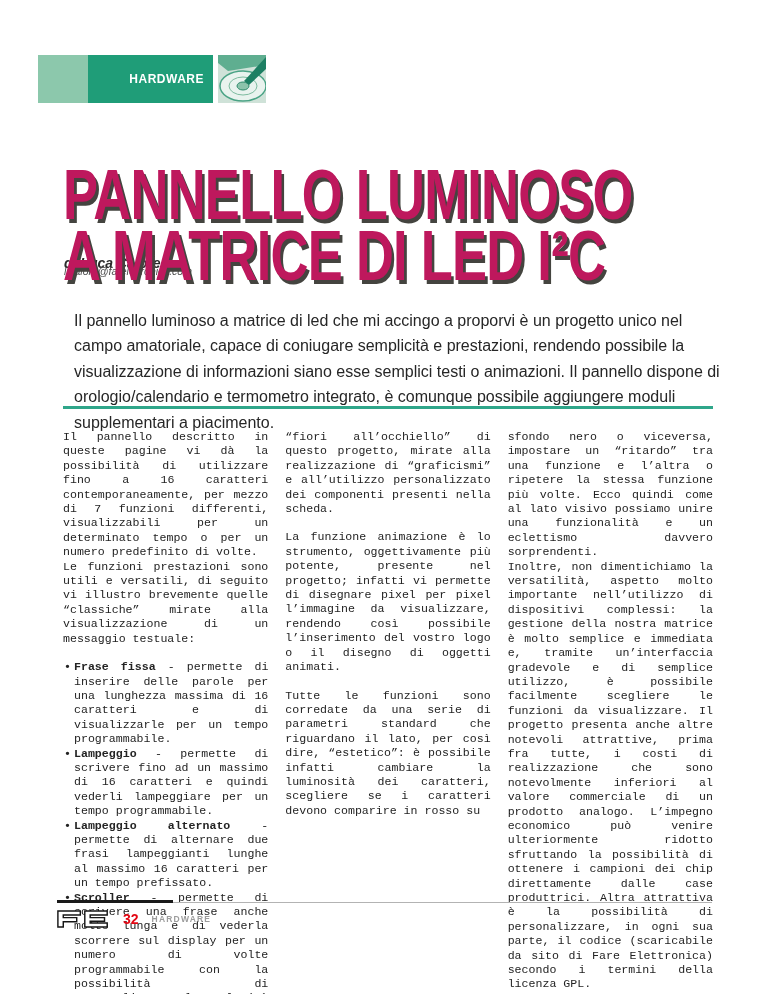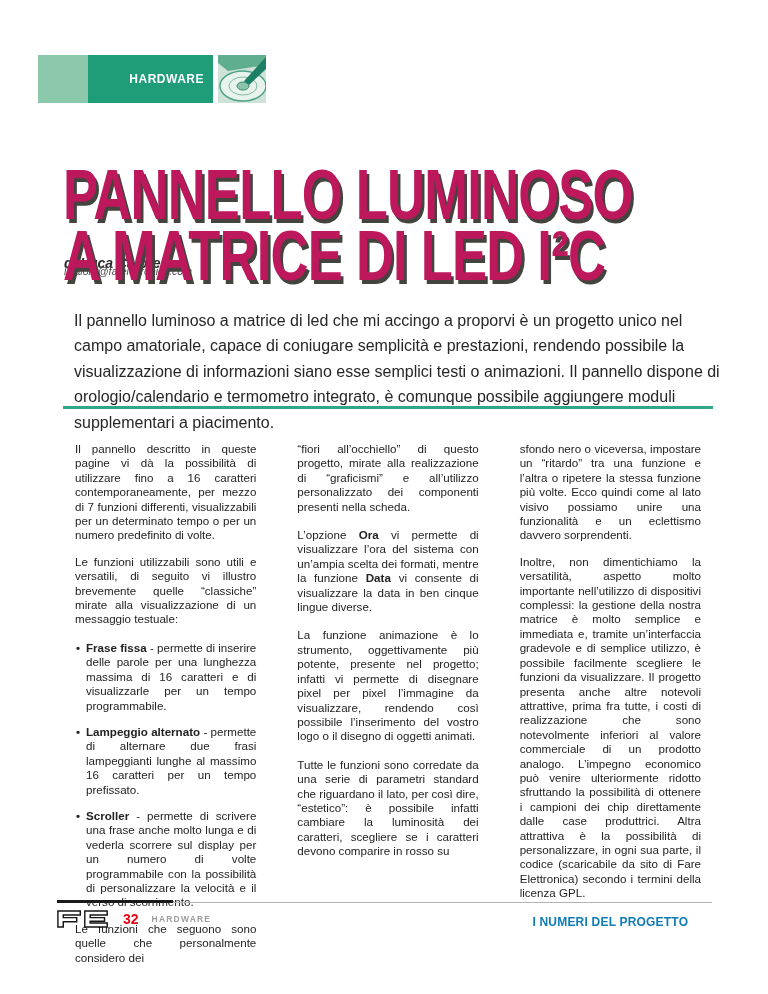--- a/index.html
+++ b/index.html
@@ -45,22 +45,22 @@
     font-size:16px;line-height:25.4px;color:#262626;
   }
   .teal-rule{position:absolute;left:63px;top:406px;width:650px;height:3px;background:#2fa68a;}
   
   .columns{
     position:absolute;left:63px;top:430px;width:650px;
     display:flex;gap:17px;
   }
   .col{flex:1 1 0;min-width:0;}
   .body-p,.bullet{
-    margin:12px;font-size:11.6px;line-height:14.4px;text-align:justify;
-    hyphens:auto;-webkit-hyphens:auto;color:#232323;
+    margin:0;font-size:11.6px;line-height:14.4px;text-align:justify;
+    hyphens:auto;-webkit-hyphens:auto;color:#232323;font-family:Liberation Mono, monospace;
   }
   .bullet{position:relative;padding-left:11px;}
   .bullet::before{content:"\2022";position:absolute;left:1px;top:0;font-weight:bold;}
   .gap-before{margin-top:14px;}
   .col-heading{
     margin:14px 0 0 0;font-size:12px;font-weight:bold;color:#0f7cb4;letter-spacing:.2px;text-align:center;
   }
   b{font-weight:bold;}
   
   .footer-rule{position:absolute;left:57px;top:902px;width:655px;height:1px;background:#b3b3b3;}
@@ -97,29 +97,29 @@
 
   <div class="author">di Luca Calore</div>
   <div class="email">l.calore@farelettronica.com</div>
 
   <p class="intro">Il pannello luminoso a matrice di led che mi accingo a proporvi è un progetto unico nel campo amatoriale, capace di coniugare semplicità e prestazioni, rendendo possibile la visualizzazione di informazioni siano esse semplici testi o animazioni. Il pannello dispone di orologio/calendario e termometro integrato, è comunque possibile aggiungere moduli supplementari a piacimento.</p>
   <div class="teal-rule"></div>
 
   <div class="columns">
     <div class="col">
         <p class="body-p"><span>Il pannello descritto in queste pagine vi dà la possibilità di utilizzare fino a 16 caratteri contemporaneamente, per mezzo di 7 funzioni differenti, visualizzabili per un determinato tempo o per un numero predefinito di volte.</span></p>
-        <p class="body-p"><span>Le funzioni utilizzabili sono utili e versatili, di seguito vi illustro brevemente quelle “classiche” mirate alla visualizzazione di un messaggio testuale:</span></p>
+        <p class="body-p"><span>Le funzioni prestazioni sono utili e versatili, di seguito vi illustro brevemente quelle “classiche” mirate alla visualizzazione di un messaggio testuale:</span></p>
         <p class="bullet gap-before"><b>Frase fissa</b><span> - permette di inserire delle parole per una lunghezza massima di 16 caratteri e di visualizzarle per un tempo programmabile.</span></p>
+        <p class="bullet"><b>Lampeggio</b><span> - permette di scrivere fino ad un massimo di 16 caratteri e quindi vederli lampeggiare per un tempo programmabile.</span></p>
         <p class="bullet"><b>Lampeggio alternato</b><span> - permette di alternare due frasi lampeggianti lunghe al massimo 16 caratteri per un tempo prefissato.</span></p>
         <p class="bullet"><b>Scroller</b><span> - permette di scrivere una frase anche molto lunga e di vederla scorrere sul display per un numero di volte programmabile con la possibilità di personalizzare la velocità e il verso di scorrimento.</span></p>
         <p class="body-p"><span>Le funzioni che seguono sono quelle che personalmente considero dei</span></p>
       </div>
     <div class="col">
         <p class="body-p"><span>“fiori all’occhiello” di questo progetto, mirate alla realizzazione di “graficismi” e all’utilizzo personalizzato dei componenti presenti nella scheda.</span></p>
-        <p class="body-p gap-before"><span>L’opzione </span><b>Ora</b><span> vi permette di visualizzare l’ora del sistema con un’ampia scelta dei formati, mentre la funzione </span><b>Data</b><span> vi consente di visualizzare la data in ben cinque lingue diverse.</span></p>
         <p class="body-p gap-before"><span>La funzione animazione è lo strumento, oggettivamente più potente, presente nel progetto; infatti vi permette di disegnare pixel per pixel l’immagine da visualizzare, rendendo così possibile l’inserimento del vostro logo o il disegno di oggetti animati.</span></p>
         <p class="body-p gap-before"><span>Tutte le funzioni sono corredate da una serie di parametri standard che riguardano il lato, per così dire, “estetico”: è possibile infatti cambiare la luminosità dei caratteri, scegliere se i caratteri devono comparire in rosso su</span></p>
       </div>
     <div class="col">
         <p class="body-p"><span>sfondo nero o viceversa, impostare un “ritardo” tra una funzione e l’altra o ripetere la stessa funzione più volte. Ecco quindi come al lato visivo possiamo unire una funzionalità e un eclettismo davvero sorprendenti.</span></p>
         <p class="body-p"><span>Inoltre, non dimentichiamo la versatilità, aspetto molto importante nell’utilizzo di dispositivi complessi: la gestione della nostra matrice è molto semplice e immediata e, tramite un’interfaccia gradevole e di semplice utilizzo, è possibile facilmente scegliere le funzioni da visualizzare. Il progetto presenta anche altre notevoli attrattive, prima fra tutte, i costi di realizzazione che sono notevolmente inferiori al valore commerciale di un prodotto analogo. L’impegno economico può venire ulteriormente ridotto sfruttando la possibilità di ottenere i campioni dei chip direttamente dalle case produttrici. Altra attrattiva è la possibilità di personalizzare, in ogni sua parte, il codice (scaricabile da sito di Fare Elettronica) secondo i termini della licenza GPL.</span></p>
         <h3 class="col-heading gap-before">I NUMERI DEL PROGETTO</h3>
       </div>
   </div>
 

